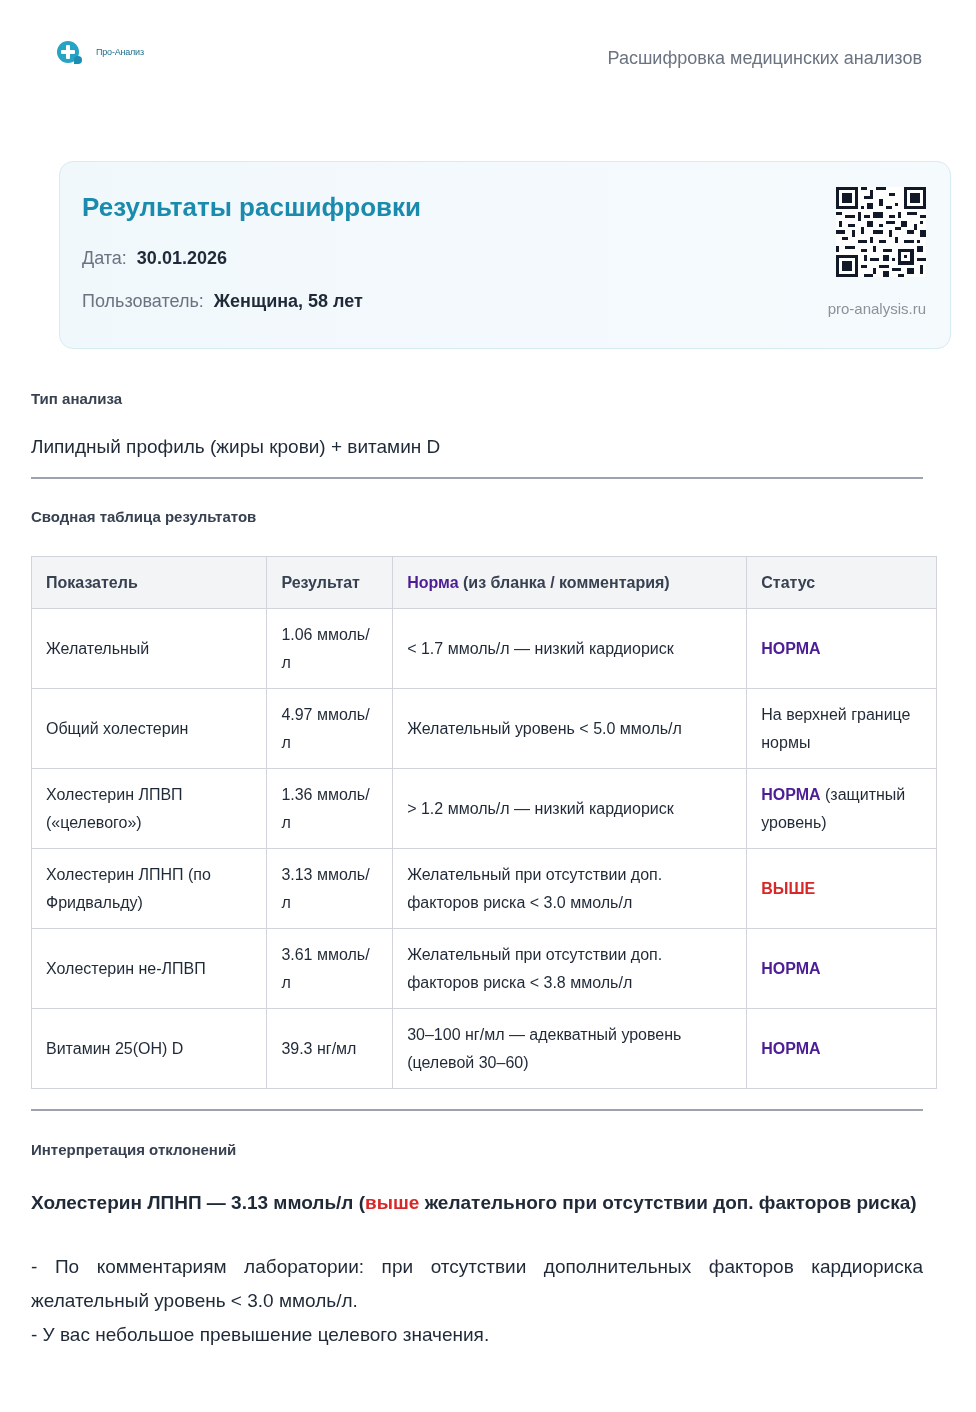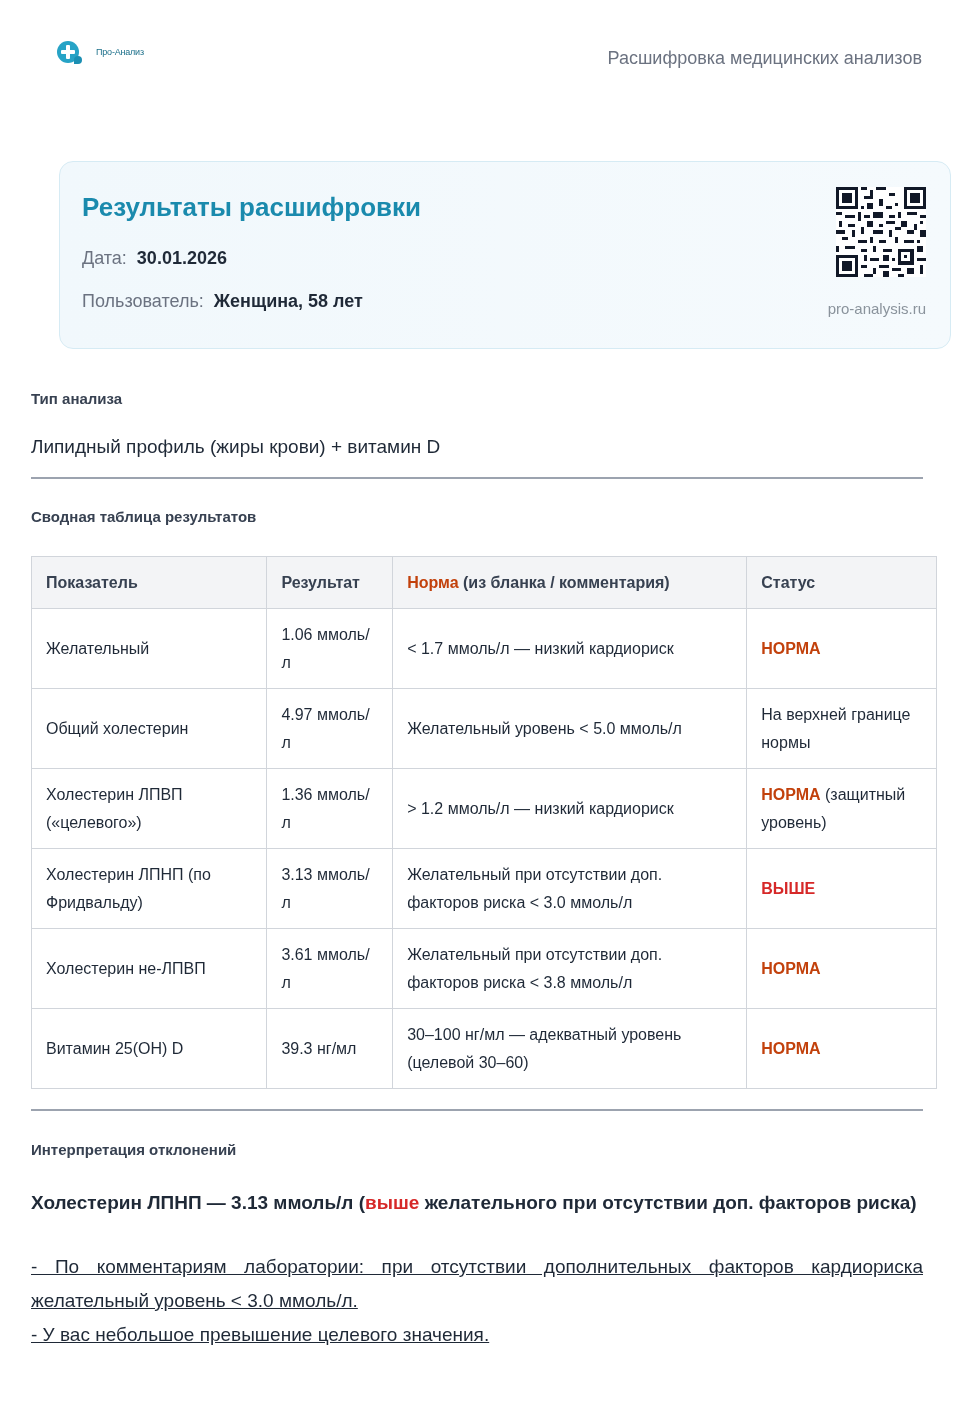--- a/index.html
+++ b/index.html
@@ -25,26 +25,26 @@
 
   .section-h { position: absolute; left: 31px; font-size: 15px; font-weight: bold; color: #374151; }
   .analysis-type { position: absolute; left: 31px; top: 436px; font-size: 19px; color: #1f2937; }
   .divider { position: absolute; left: 31px; width: 892px; height: 2px; background: #9ca3af; }
 
   table.results { position: absolute; left: 31px; top: 556px; width: 906px; border-collapse: collapse; font-size: 16px; color: #1f2937; }
   table.results th, table.results td { border: 1px solid #d1d5db; padding: 0 14px; text-align: left; vertical-align: middle; line-height: 28px; }
   table.results th { background: #f3f4f6; height: 52px; font-weight: bold; color: #374151; }
   table.results td { height: 80px; }
   .col1 { width: 232px; } .col2 { width: 124px; } .col3 { width: 349px; } .col4 { width: 187px; }
-  .norm-green { color: #c2410c; font-weight: bold; }
+  .norm-green { color: #4c1d95; font-weight: bold; }
   .status-high { color: #d62828; font-weight: bold; }
 
   .interp-title { position: absolute; left: 31px; top: 1186px; width: 892px; font-size: 19px; font-weight: bold; color: #1f2937; line-height: 34px; }
   .interp-title .red { color: #d62828; }
-  .interp-p { position: absolute; left: 31px; width: 892px; font-size: 19px; color: #1f2937; line-height: 34px; text-align: justify; text-decoration: underline; }
+  .interp-p { position: absolute; left: 31px; width: 892px; font-size: 19px; color: #1f2937; line-height: 34px; text-align: justify; }
 </style>
 </head>
 <body>
 
 <div class="header">
   <div class="logo">
     <span class="logo-mark">
         <span class="bubble"></span>
       </span>
     <span class="logo-text">Про-Анализ</span>

